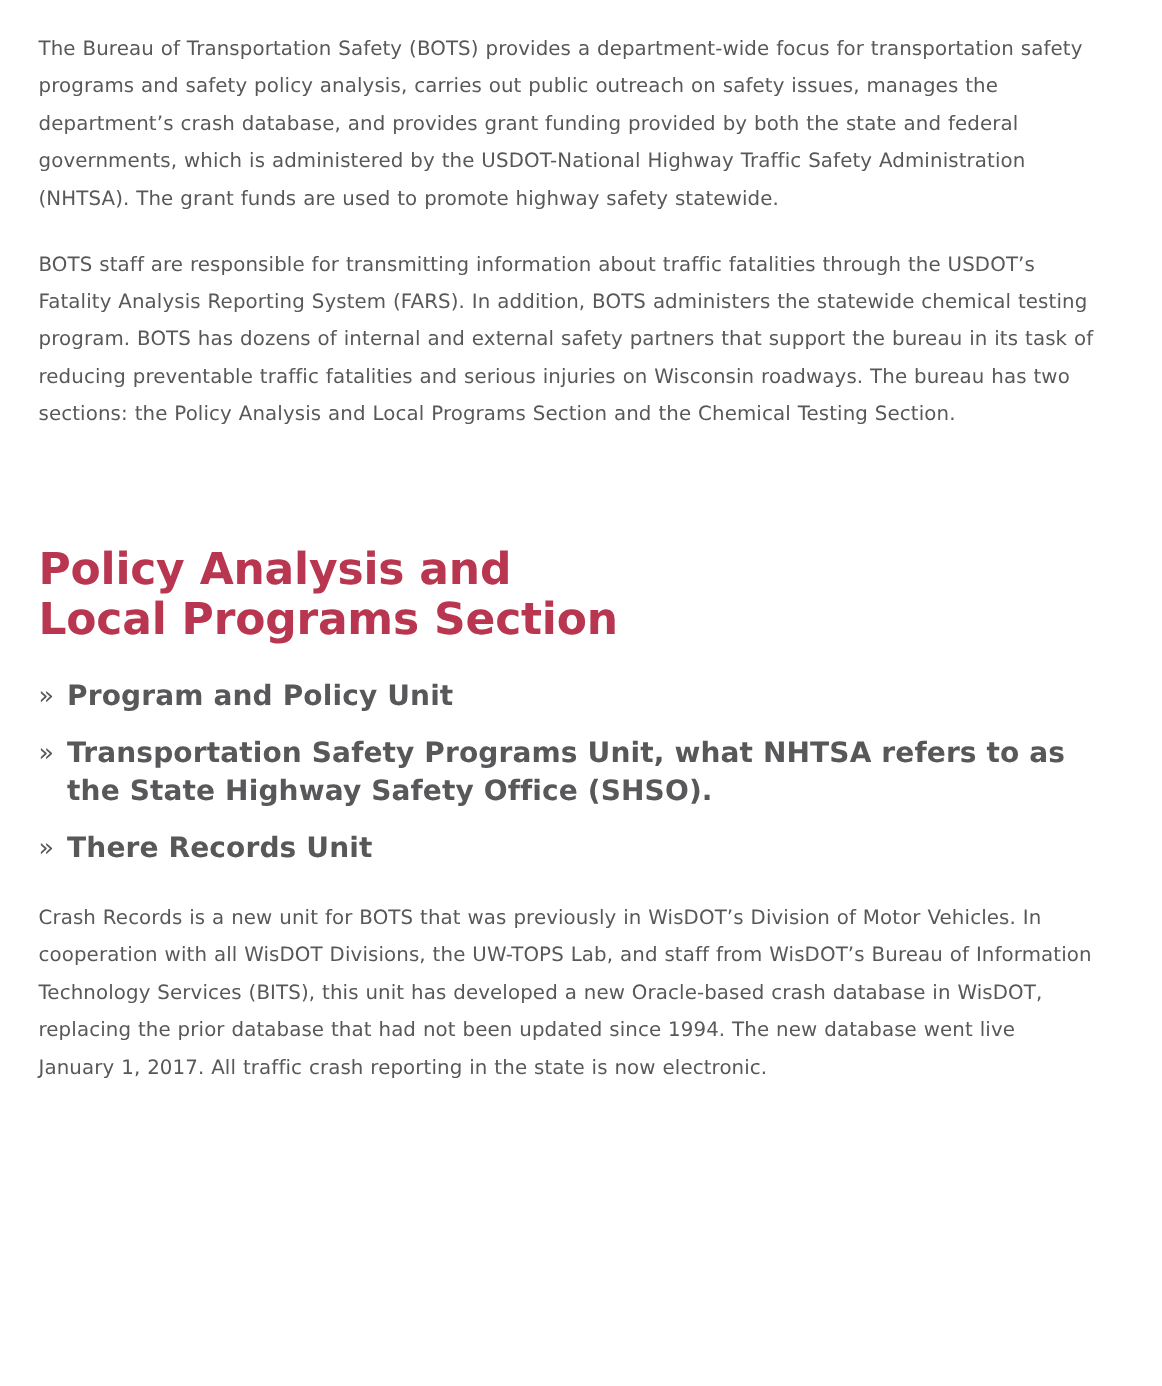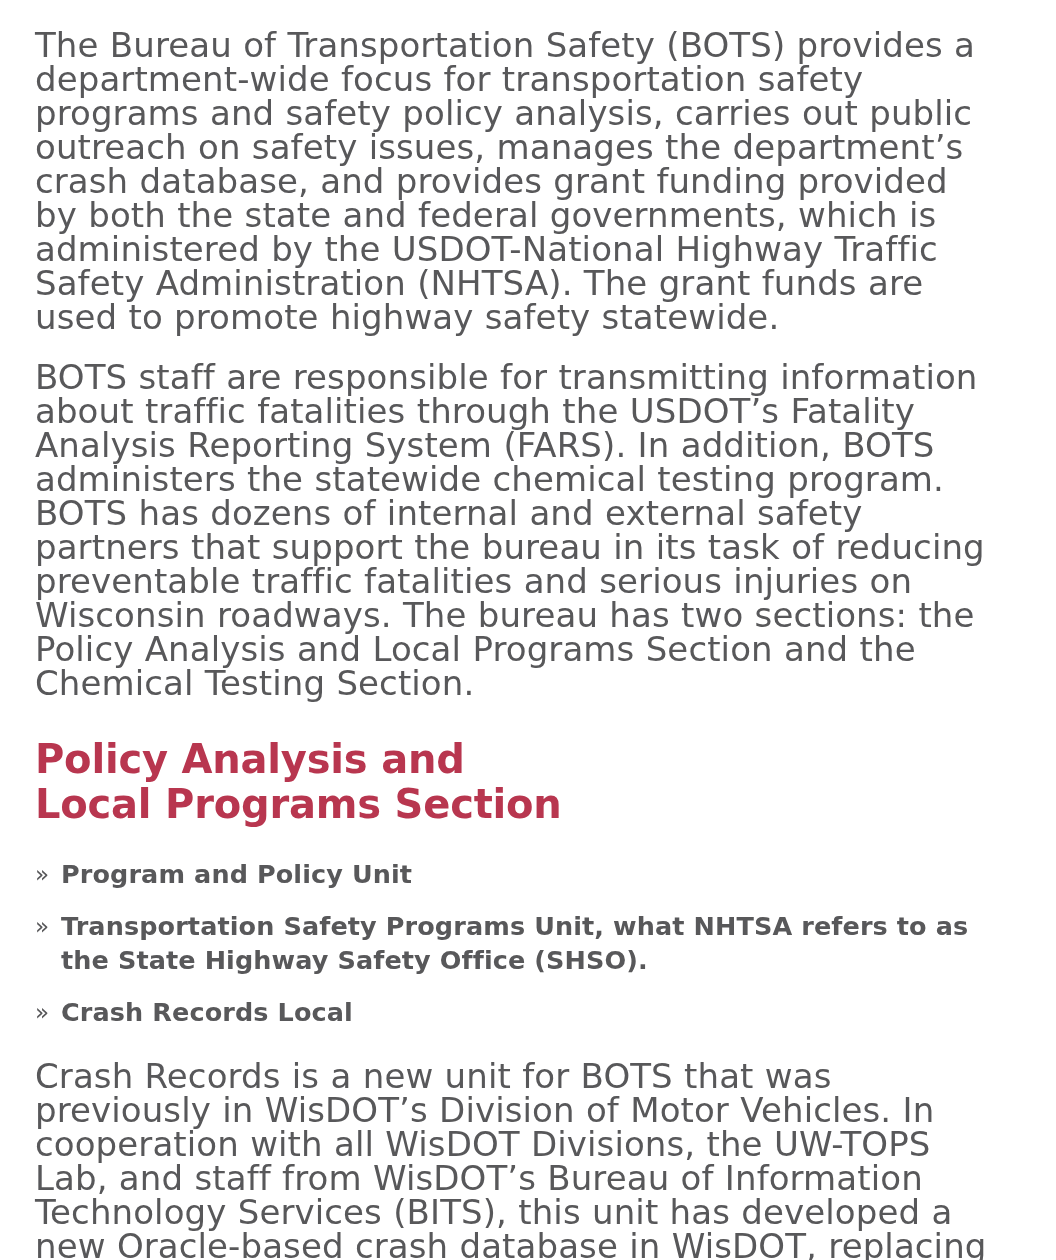--- a/index.html
+++ b/index.html
@@ -24,41 +24,41 @@
   }
   .content {
     position: absolute;
     left: 35px;
     top: 28px;
     width: 960px;
   }
   p.body-par {
     margin: 0 0 26px 0;
     color: #58585a;
-    font-size: 34px;
+    font-size: 18px;
     line-height: 34px;
     letter-spacing: 0.1px;
     font-weight: 400;
     word-spacing: 0.4px;
   }
   p.body-par.tight {
     margin-bottom: 24px;
   }
   h2.section-heading {
     margin: 0;
     padding: 0;
     color: #b8364f;
     font-size: 40px;
     line-height: 45px;
     font-weight: 700;
     letter-spacing: -0.2px;
     white-space: pre-line;
   }
   .heading-block {
-    margin-top: 37px;
+    margin-top: 102px;
     margin-bottom: 30px;
   }
   ul.bullet-list {
     list-style: none;
     margin: 0 0 8px 0;
     padding: 0;
   }
   ul.bullet-list li {
     position: relative;
     padding-left: 26px;
@@ -102,21 +102,21 @@
       <li>
         <span class="bullet-marker">»</span>
         <span class="bullet-text">Program and Policy Unit</span>
       </li>
       <li>
         <span class="bullet-marker">»</span>
         <span class="bullet-text">Transportation Safety Programs Unit, what NHTSA refers to as the State Highway Safety Office (SHSO).</span>
       </li>
       <li>
         <span class="bullet-marker">»</span>
-        <span class="bullet-text">Crash Records Local</span>
+        <span class="bullet-text">There Records Unit</span>
       </li>
     </ul>
 
     <div class="para-gap-sm"></div>
 
     <p class="body-par">Crash Records is a new unit for BOTS that was previously in WisDOT’s Division of Motor Vehicles. In cooperation with all WisDOT Divisions, the UW-TOPS Lab, and staff from WisDOT’s Bureau of Information Technology Services (BITS), this unit has developed a new Oracle-based crash database in WisDOT, replacing the prior database that had not been updated since 1994. The new database went live January 1, 2017. All traffic crash reporting in the state is now electronic.</p>
 
   </div>
 </div>
 

